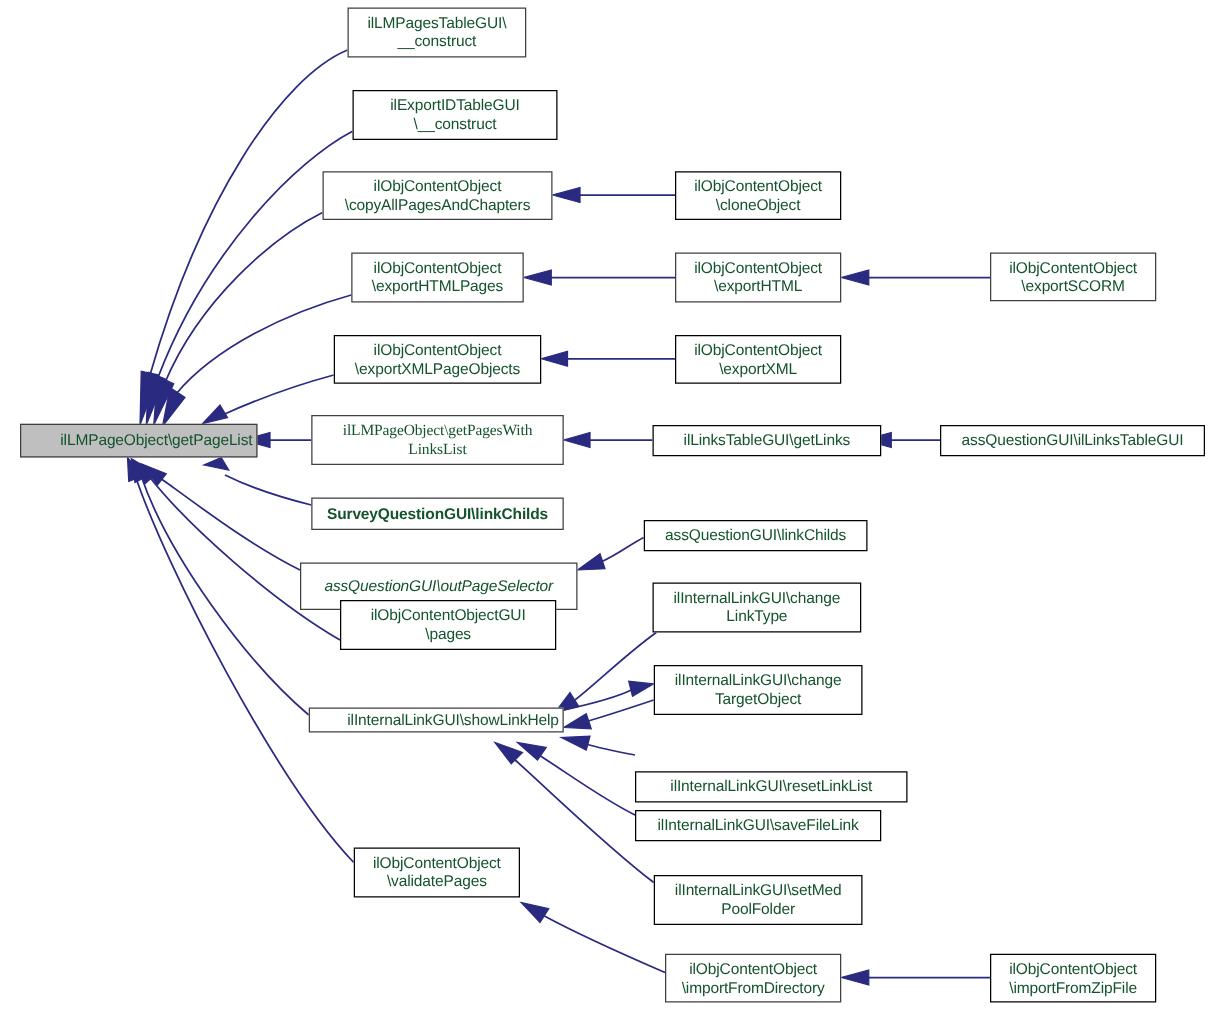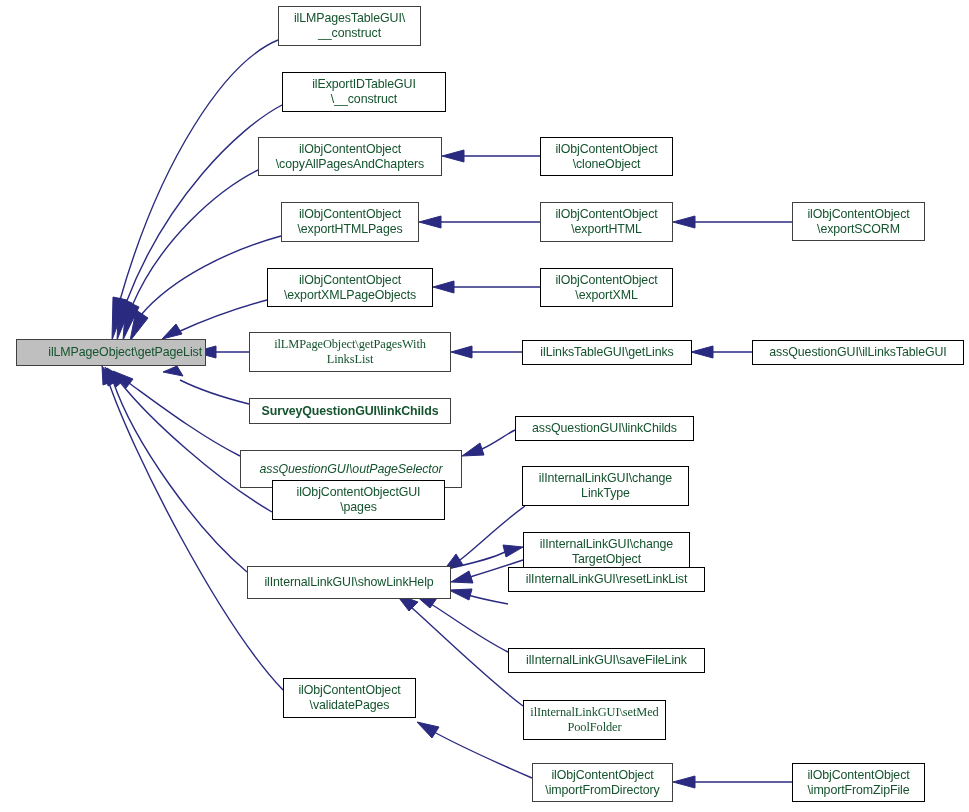--- a/index.html
+++ b/index.html
@@ -126,38 +126,38 @@
       <div class="node-box thick" style="left: 281px; top: 202px; width: 138px; height: 40px;"><span class="node-label">ilObjContentObject
 \exportHTMLPages</span></div>
       <div class="node-box" style="left: 267px; top: 268px; width: 166px; height: 39px;"><span class="node-label">ilObjContentObject
 \exportXMLPageObjects</span></div>
       <div class="node-box thick" style="left: 249px; top: 332px; width: 202px; height: 40px; font-family: Liberation Serif, serif;"><span class="node-label">ilLMPageObject\getPagesWith
 LinksList</span></div>
       <div class="node-box thick" style="left: 249px; top: 398px; width: 202px; height: 26px; font-weight: bold;"><span class="node-label">SurveyQuestionGUI\linkChilds</span></div>
       <div class="node-box thick" style="left: 240px; top: 450px; width: 222px; height: 38px; font-style: italic;"><span class="node-label">assQuestionGUI\outPageSelector</span></div>
       <div class="node-box" style="left: 272px; top: 480px; width: 173px; height: 40px;"><span class="node-label">ilObjContentObjectGUI
 \pages</span></div>
-      <div class="node-box thick" style="left: 247px; top: 566px; width: 204px; height: 33px;"><span class="node-label">ilInternalLinkGUI\showLinkHelp</span></div>
+      <div class="node-box thick" style="left: 247px; top: 566px; width: 204px; height: 20px; justify-content: flex-end;"><span class="node-label">ilInternalLinkGUI\showLinkHelp</span></div>
       <div class="node-box" style="left: 283px; top: 678px; width: 133px; height: 40px;"><span class="node-label">ilObjContentObject
 \validatePages</span></div>
       <div class="node-box" style="left: 540px; top: 137px; width: 133px; height: 39px;"><span class="node-label">ilObjContentObject
 \cloneObject</span></div>
       <div class="node-box thick" style="left: 540px; top: 202px; width: 133px; height: 40px;"><span class="node-label">ilObjContentObject
 \exportHTML</span></div>
       <div class="node-box" style="left: 540px; top: 268px; width: 133px; height: 39px;"><span class="node-label">ilObjContentObject
 \exportXML</span></div>
-      <div class="node-box" style="left: 522px; top: 340px; width: 170px; height: 25px;"><span class="node-label">ilLinksTableGUI\getLinks</span></div>
+      <div class="node-box" style="left: 522px; top: 340px; width: 183px; height: 25px;"><span class="node-label">ilLinksTableGUI\getLinks</span></div>
       <div class="node-box" style="left: 515px; top: 416px; width: 179px; height: 25px;"><span class="node-label">assQuestionGUI\linkChilds</span></div>
       <div class="node-box" style="left: 522px; top: 466px; width: 167px; height: 40px;"><span class="node-label">ilInternalLinkGUI\change
 LinkType</span></div>
       <div class="node-box" style="left: 523px; top: 532px; width: 167px; height: 40px;"><span class="node-label">ilInternalLinkGUI\change
 TargetObject</span></div>
-      <div class="node-box" style="left: 508px; top: 567px; width: 197px; height: 25px; text-align: right;"><span class="node-label">ilInternalLinkGUI\resetLinkList</span></div>
+      <div class="node-box" style="left: 508px; top: 617px; width: 218px; height: 25px; text-align: right;"><span class="node-label">ilInternalLinkGUI\resetLinkList</span></div>
       <div class="node-box" style="left: 508px; top: 648px; width: 197px; height: 25px;"><span class="node-label">ilInternalLinkGUI\saveFileLink</span></div>
-      <div class="node-box" style="left: 523px; top: 700px; width: 143px; height: 40px; font-family: Liberation Serif, serif;"><span class="node-label">ilInternalLinkGUI\setMed
+      <div class="node-box" style="left: 523px; top: 700px; width: 167px; height: 40px;"><span class="node-label">ilInternalLinkGUI\setMed
 PoolFolder</span></div>
       <div class="node-box thick" style="left: 532px; top: 763px; width: 141px; height: 39px;"><span class="node-label">ilObjContentObject
 \importFromDirectory</span></div>
       <div class="node-box thick" style="left: 792px; top: 202px; width: 133px; height: 39px;"><span class="node-label">ilObjContentObject
 \exportSCORM</span></div>
       <div class="node-box" style="left: 752px; top: 340px; width: 212px; height: 25px;"><span class="node-label">assQuestionGUI\ilLinksTableGUI</span></div>
       <div class="node-box" style="left: 792px; top: 763px; width: 133px; height: 39px;"><span class="node-label">ilObjContentObject
 \importFromZipFile</span></div>
     </div>
 </div>

